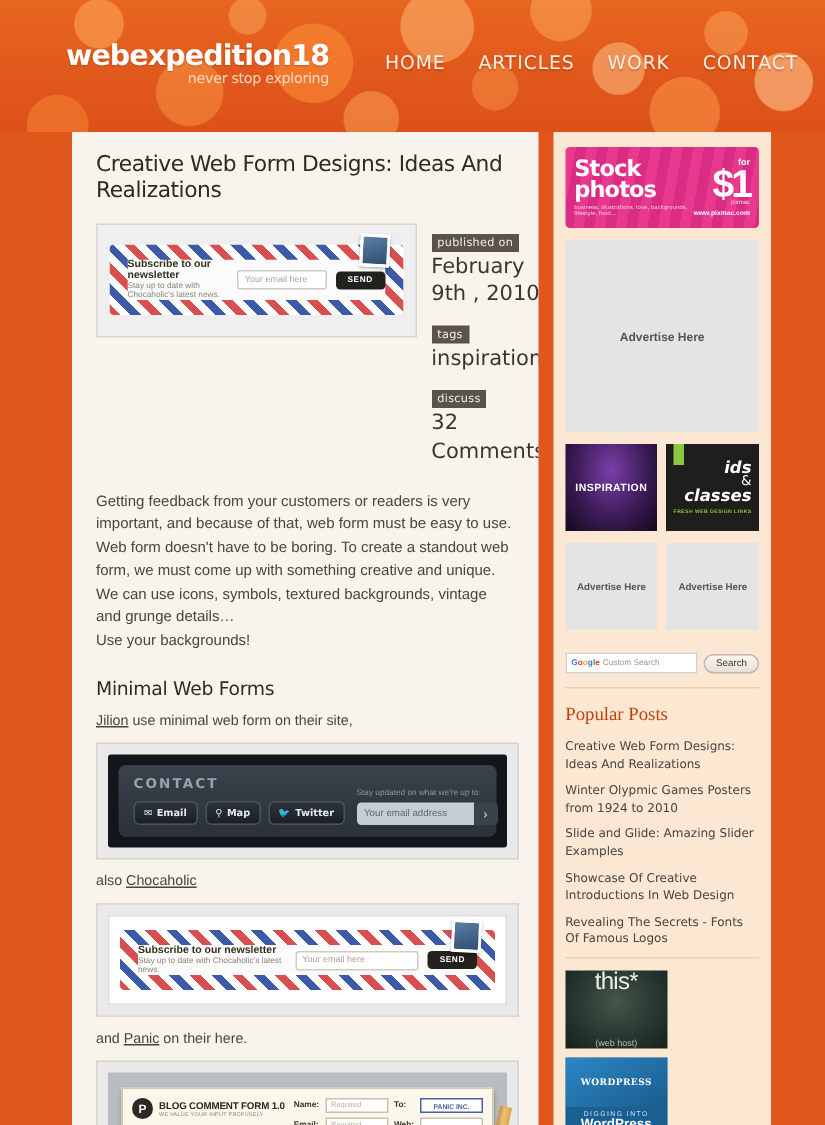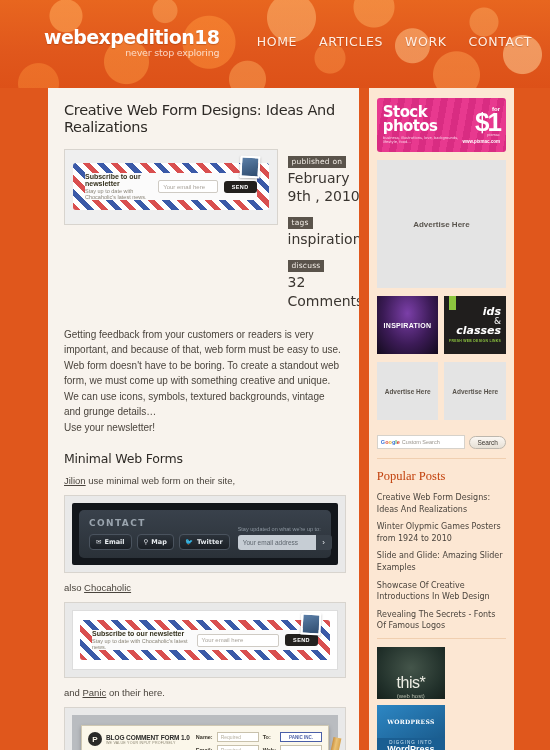--- a/index.html
+++ b/index.html
@@ -269,21 +269,21 @@
   .pop-list li {
     font-family: "DejaVu Sans", sans-serif; font-size: 8px;
     color: #4A443D; line-height: 1.45; margin-bottom: 6px; cursor: pointer;
   }
   .pop-sep { border-bottom: 1px solid #F0CFB0; margin: 6px 0 8px; }
 
   .ad-grid { display: flex; flex-wrap: wrap; gap: 6px; }
   .ad-cell { width: 68px; height: 52px; overflow: hidden; position: relative; }
   .ad-this {
     background: radial-gradient(ellipse at 50% 40%, #44554A 0%, #21302A 70%, #16211C 100%);
-    display: flex; flex-direction: column; align-items: center; justify-content: flex-end;
+    display: flex; flex-direction: column; align-items: center; justify-content: space-between;
   }
   .ad-this .t1 { color: #EDEDE4; font-size: 16px; letter-spacing: -.5px; line-height: 1; }
   .ad-this .t2 { color: #B9BFAF; font-size: 6px; margin-top: 2px; }
   .ad-wp { background: #1E6FA8; display: flex; flex-direction: column; }
   .wp-img {
     flex: 1; background: linear-gradient(150deg,#2D87C4,#1A5C8E);
     display: flex; align-items: center; justify-content: center;
   }
   .wp-img span { color: #fff; font-size: 6px; font-weight: bold; letter-spacing: .3px;
                  font-family: "DejaVu Serif", serif; }
@@ -332,21 +332,21 @@
           <div class="meta-val">February 9th , 2010</div>
           <div class="meta-label">tags</div>
           <div class="meta-val">inspiration</div>
           <div class="meta-label">discuss</div>
           <div class="meta-val">32 Comments</div>
         </div>
       </div>
 
       <p class="body-p">
         <span>Getting feedback from your customers or readers is very important, and because of that, web form must be easy to use. Web form doesn't have to be boring. To create a standout web form, we must come up with something creative and unique. We can use icons, symbols, textured backgrounds, vintage and grunge details…</span><br>
-        <span>Use your newsletter!</span>
+        <span>Use your backgrounds!</span>
       </p>
 
 
       <h2 class="sec-h">Minimal Web Forms</h2>
 
       <p class="cap">
         <a class="lnk" href="#">Jilion</a><span> use minimal web form on their site,</span>
       </p>
 
       <div class="figure">

